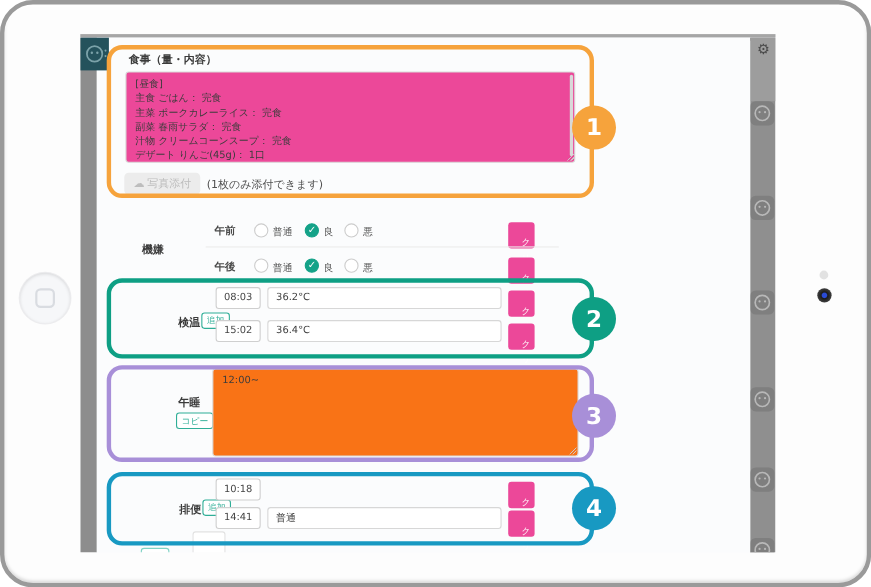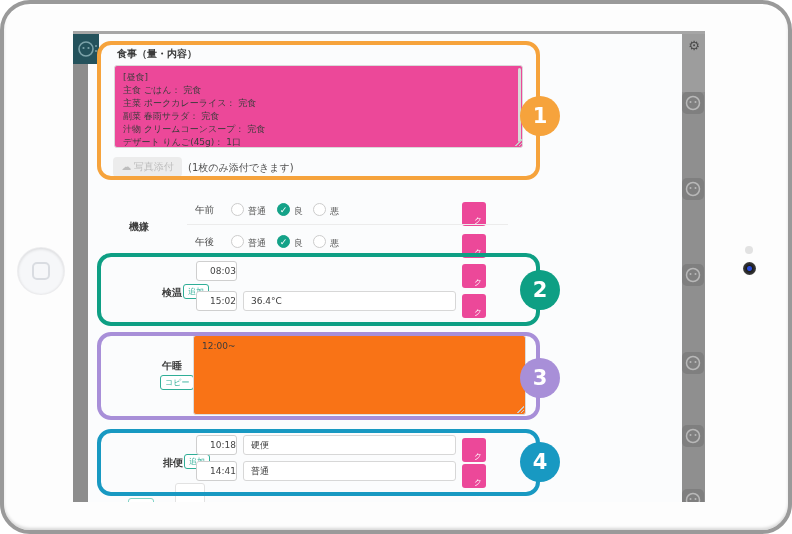--- a/index.html
+++ b/index.html
@@ -38,33 +38,33 @@
     border:1px solid #d6d6d6;border-radius:3px;font-size:8px;color:#5d5d5d;line-height:16px;cursor:pointer;}
   .meal-textarea{position:absolute;left:26px;top:28px;width:409px;height:83px;background:#ec4899;
     border:1px solid #d9d9d9;border-radius:3px;resize:none;padding:5px 8px;
     font-size:9px;line-height:13px;color:#3c3c3c;font-family:inherit;overflow:hidden;}
   .scrollthumb{position:absolute;left:430px;top:31px;width:3px;height:74px;background:#d9d9d9;border-radius:2px;}
   .photo-btn{position:absolute;left:25px;top:120px;width:69px;height:20px;background:#ececec;border:none;
     border-radius:4px;font-size:10px;color:#bdbdbd;cursor:pointer;font-family:Liberation Serif, serif;}
   .photo-note{position:absolute;left:100px;top:124px;font-size:10px;color:#4f4f4f;}
 
   .mood-row{position:absolute;left:0;width:440px;height:18px;}
-  .mood-period{position:absolute;left:107px;top:3px;font-size:9.5px;color:#4a4a4a;}
+  .mood-period{position:absolute;left:107px;top:3px;font-size:9.5px;color:#4a4a4a;font-weight:bold;}
   .radio{position:absolute;top:2px;width:13px;height:13px;border-radius:50%;background:#fff;border:1px solid #ccc;cursor:pointer;}
   .radio.checked{background:#14a288;border-color:#14a288;color:#fff;font-size:9px;line-height:13px;text-align:center;}
   .opt-label{position:absolute;top:4px;font-size:9px;color:#555;}
   .opt1{left:143px}.lbl1{left:160px}.opt2{left:189px}.lbl2{left:206px}.opt3{left:225px}.lbl3{left:242px}
   .clear-btn{position:absolute;left:374px;width:24px;height:15px;background:#ec4899;border:none;border-radius:3px;
     font-size:8px;color:#fff;cursor:pointer;font-family:inherit;line-height:14px;padding:12px;}
   .mood-divider{position:absolute;left:99px;top:187px;width:321px;height:1px;background:#ececec;}
 
   .chip{border:1px solid #2fae97;color:#2fae97;background:#fff;border-radius:3px;font-size:8px;
     padding:1px 4px;cursor:pointer;font-family:inherit;}
   .time-box{position:absolute;left:108px;width:41px;height:20px;background:#fff;border:1px solid #cfcfcf;
-    border-radius:3px;font-size:9px;color:#444;text-align:right;font-family:inherit;padding:0;}
+    border-radius:3px;font-size:9px;color:#444;text-align:center;font-family:inherit;padding:0;}
   .value-box{position:absolute;left:155px;width:213px;height:20px;background:#fff;border:1px solid #d7d7d7;
     border-radius:3px;font-size:9px;color:#3c3c3c;font-family:inherit;padding:0 7px;text-align:left;}
   .nap-textarea{position:absolute;left:105px;top:298px;width:333px;height:80px;background:#f97316;
     border:1px solid #dcdcdc;border-radius:3px;resize:none;padding:5px 8px;font-size:9px;color:#3c3c3c;
     font-family:inherit;}
   .resize-corner{position:absolute;width:7px;height:7px;
     background:linear-gradient(135deg,transparent 50%,#c9c9c9 50%,#c9c9c9 60%,transparent 60%,transparent 72%,#c9c9c9 72%,#c9c9c9 82%,transparent 82%);}
   .partial-input{position:absolute;left:87px;top:446px;width:30px;height:22px;border:1px solid #e2e2e2;border-radius:3px;background:#fff;}
   .partial-chip{position:absolute;left:40px;top:461px;width:26px;height:10px;border:1px solid #7fd3c5;border-radius:3px;background:#fff;}
 
@@ -184,34 +184,34 @@
         <span class="radio checked opt2">✓</span>
         <span class="opt-label lbl2">良</span>
         <span class="radio opt3"></span>
         <span class="opt-label lbl3">悪</span>
         <button class="clear-btn" style="top:1px">クリア</button>
       </div>
 
       <div class="sec-label" style="left:74px;top:249px">検温</div>
       <button class="chip" style="position:absolute;left:95px;top:247px">追加</button>
       <input class="time-box" style="top: 224px;" value="08:03">
+      <input class="value-box" style="top: 224px;" value="36.2°C">
       <button class="clear-btn" style="top:227px">クリア</button>
       <input class="time-box" style="top: 254px;" value="15:02">
       <input class="value-box" style="top: 254px;" value="36.4°C">
       <button class="clear-btn" style="top:257px">クリア</button>
 
       <div class="sec-label" style="left:74px;top:322px">午睡</div>
       <button class="chip" style="position:absolute;left:72px;top:338px">コピー</button>
       <textarea class="nap-textarea" style="">12:00~</textarea>
       <div class="resize-corner" style="left:429px;top:369px"></div>
 
       <div class="sec-label" style="left:75px;top:419px">排便</div>
       <button class="chip" style="position:absolute;left:96px;top:417px">追加</button>
       <input class="time-box" style="top: 398px;" value="10:18">
-      <input class="value-box" style="top: 398px;" value="硬便">
       <button class="clear-btn" style="top:401px">クリア</button>
       <input class="time-box" style="top: 424px;" value="14:41">
       <input class="value-box" style="top: 424px;" value="普通">
       <button class="clear-btn" style="top:427px">クリア</button>
 
       <div class="partial-input"></div>
       <div class="partial-chip"></div>
     </div>
 
     <div class="ann ann1"></div>

